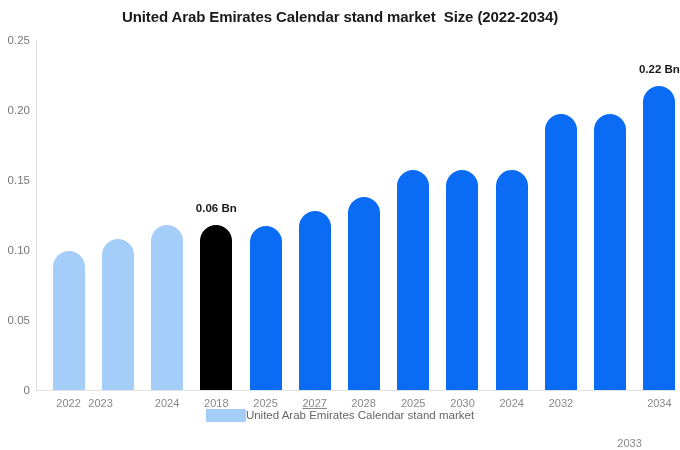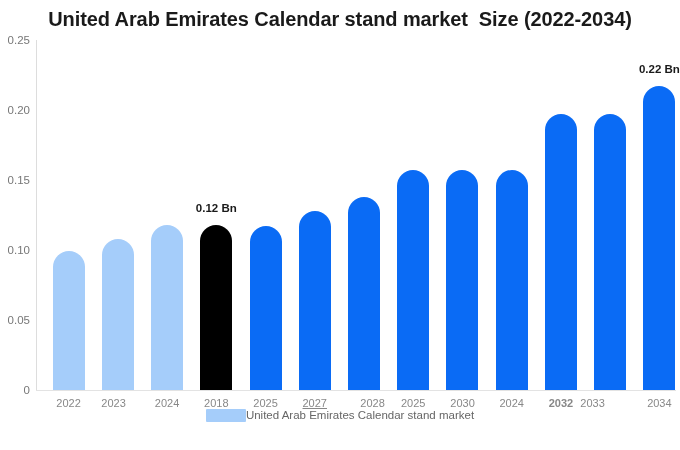--- a/index.html
+++ b/index.html
@@ -20,21 +20,21 @@
     height: 450px;
   }
 
   
   #chart-title {
     position: absolute;
     left: 0;
     top: 8px;
     width: 680px;
     text-align: center;
-    font-size: 20px;
+    font-size: 15px;
     font-weight: bold;
     color: #1a1a1a;
     letter-spacing: -0.1px;
     white-space: pre;
   }
 
   
   #plot-area {
     position: absolute;
     left: 36px;
@@ -135,50 +135,50 @@
     <div id="y-ticks">
         <div class="y-tick-label" style="top: 345px;">0</div>
         <div class="y-tick-label" style="top: 275px;">0.05</div>
         <div class="y-tick-label" style="top: 205px;">0.10</div>
         <div class="y-tick-label" style="top: 135px;">0.15</div>
         <div class="y-tick-label" style="top: 65px;">0.20</div>
         <div class="y-tick-label" style="top: -5px;">0.25</div>
       </div>
     <div id="x-ticks">
         <div class="x-tick-label" style="left: 8px; width: 49.2308px;">2022</div>
-        <div class="x-tick-label" style="left: 53px; width: 49.2308px;">2023</div>
+        <div class="x-tick-label" style="left: 40px; width: 49.2308px;">2023</div>
         <div class="x-tick-label" style="left: 106.462px; width: 49.2308px;">2024</div>
         <div class="x-tick-label" style="left: 155.692px; width: 49.2308px;">2018</div>
         <div class="x-tick-label" style="left: 204.923px; width: 49.2308px;">2025</div>
         <div class="x-tick-label" style="left: 254.154px; width: 49.2308px; text-decoration: underline;">2027</div>
-        <div class="x-tick-label" style="left: 312px; width: 49.2308px;">2028</div>
+        <div class="x-tick-label" style="left: 303px; width: 49.2308px;">2028</div>
         <div class="x-tick-label" style="left: 352.615px; width: 49.2308px;">2025</div>
         <div class="x-tick-label" style="left: 402px; width: 49.2308px;">2030</div>
         <div class="x-tick-label" style="left: 451.077px; width: 49.2308px;">2024</div>
-        <div class="x-tick-label" style="left: 500.308px; width: 49.2308px; font-weight: bold;">2032</div>
-        <div class="x-tick-label" style="left: 532px; width: 49.2308px;">2033</div>
+        <div class="x-tick-label" style="left: 500.308px; width: 49.2308px;">2032</div>
+        <div class="x-tick-label" style="left: 569px; width: 49.2308px; margin-top: 40px;">2033</div>
         <div class="x-tick-label" style="left: 598.769px; width: 49.2308px;">2034</div>
       </div>
     <div id="bars">
         <div class="bar" style="left: 16.6154px; top: 211.4px; width: 32px; height: 138.6px; background: rgb(165, 205, 250);"></div>
         <div class="bar" style="left: 65.8462px; top: 198.8px; width: 32px; height: 151.2px; background: rgb(165, 205, 250);"></div>
         <div class="bar" style="left: 115.077px; top: 184.8px; width: 32px; height: 165.2px; background: rgb(165, 205, 250);"></div>
         <div class="bar" style="left: 164.308px; top: 184.8px; width: 32px; height: 165.2px; background: rgb(0, 0, 0);"></div>
         <div class="bar" style="left: 213.538px; top: 186.2px; width: 32px; height: 163.8px; background: rgb(10, 107, 245);"></div>
         <div class="bar" style="left: 262.769px; top: 170.8px; width: 32px; height: 179.2px; background: rgb(10, 107, 245);"></div>
         <div class="bar" style="left: 312px; top: 156.8px; width: 32px; height: 193.2px; background: rgb(10, 107, 245);"></div>
         <div class="bar" style="left: 361.231px; top: 130.2px; width: 32px; height: 219.8px; background: rgb(10, 107, 245);"></div>
         <div class="bar" style="left: 410.462px; top: 130.2px; width: 32px; height: 219.8px; background: rgb(10, 107, 245);"></div>
         <div class="bar" style="left: 459.692px; top: 130.2px; width: 32px; height: 219.8px; background: rgb(10, 107, 245);"></div>
         <div class="bar" style="left: 508.923px; top: 74.2px; width: 32px; height: 275.8px; background: rgb(10, 107, 245);"></div>
         <div class="bar" style="left: 558.154px; top: 74.2px; width: 32px; height: 275.8px; background: rgb(10, 107, 245);"></div>
         <div class="bar" style="left: 607.385px; top: 46.2px; width: 32px; height: 303.8px; background: rgb(10, 107, 245);"></div>
       </div>
     <div id="bar-labels">
-        <div class="bar-value-label" style="left: 140.308px; width: 80px; top: 162.8px;">0.12 Bn</div>
+        <div class="bar-value-label" style="left: 140.308px; width: 80px; top: 162.8px;">0.06 Bn</div>
         <div class="bar-value-label" style="left: 583.385px; width: 80px; top: 24.2px;">0.22 Bn</div>
       </div>
   </div>
 
   <div id="legend">
     <span id="legend-swatch" style="background: rgb(165, 205, 250);"></span>
     <span id="legend-label">United Arab Emirates Calendar stand market</span>
   </div>
 
 </div>

